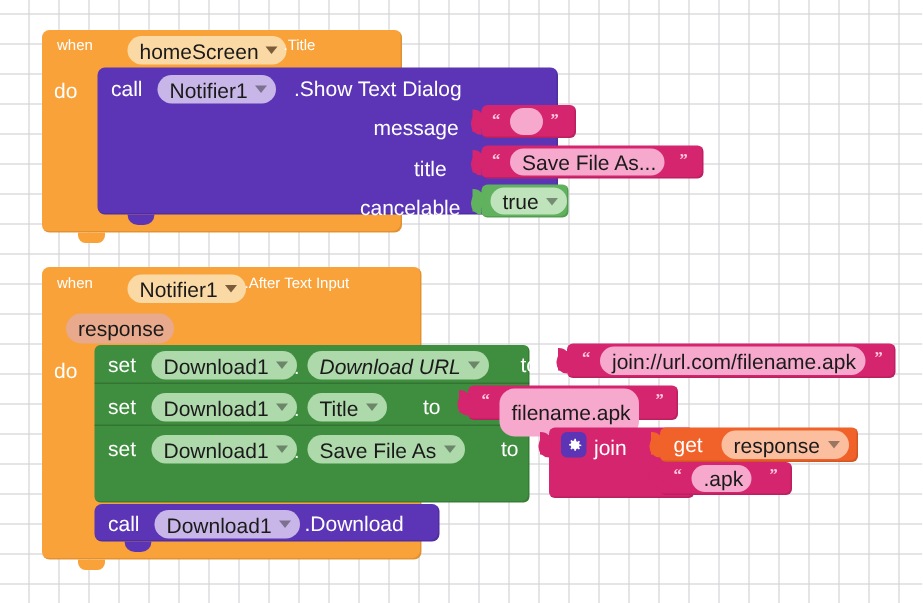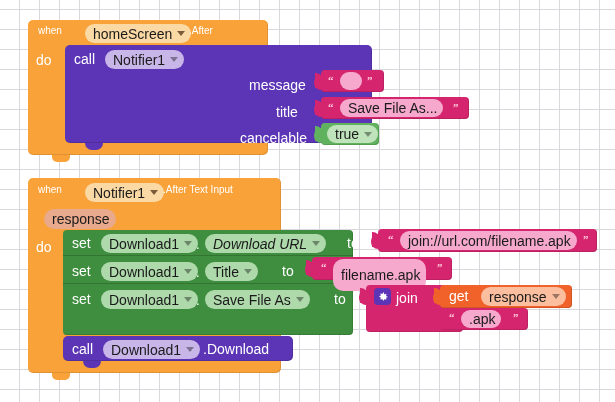--- a/index.html
+++ b/index.html
@@ -126,32 +126,33 @@
 
   <div class="blk event" style="left:28px;top:20px;width:240px;height:135px;"></div>
 
   <div class="blk event-notch" style="left:52px;top:155px;"></div>
 
   <div class="txt w lg" style="left:38px;top:26px;">when</div>
   <div class="pill cream" style="left:85px;top:24px;">
     <span>homeScreen</span>
     <span class="caret dark"></span>
   </div>
-  <div class="txt w lg" style="left:189px;top:26px;">.After</div>
+  <div class="txt w lg" style="left:189px;top:26px;">.Title</div>
 
   <div class="txt w med" style="left:36px;top:53px;">do</div>
 
   <div class="blk purple" style="left:65px;top:45px;width:307px;height:98px;"></div>
   <div class="blk purple-notch" style="left:85px;top:143px;"></div>
 
   <div class="txt w med" style="left:74px;top:52px;">call</div>
   <div class="pill lilac" style="left:105px;top:50px;">
     <span>Notifier1</span>
     <span class="caret"></span>
   </div>
+  <div class="txt w med" style="left:196px;top:52px;">.Show Text Dialog</div>
 
   <div class="txt w med" style="left:249px;top:78px;text-align:right;">message</div>
   <div class="blk socket" style="left:314px;top:75px;background:#d5256e;"></div>
   <div class="blk magenta" style="left:321px;top:70px;width:63px;height:22px;"></div>
   <div class="plug magenta-p" style="left:315px;top:73px;"></div>
   <div class="quote" style="left:328px;top:74px;">“</div>
   <div class="pill pinkf" style="left:340px;top:72px;width:22px;height:18px;padding:0;">
     <span></span>
   </div>
   <div class="quote" style="left:367px;top:74px;">”</div>

